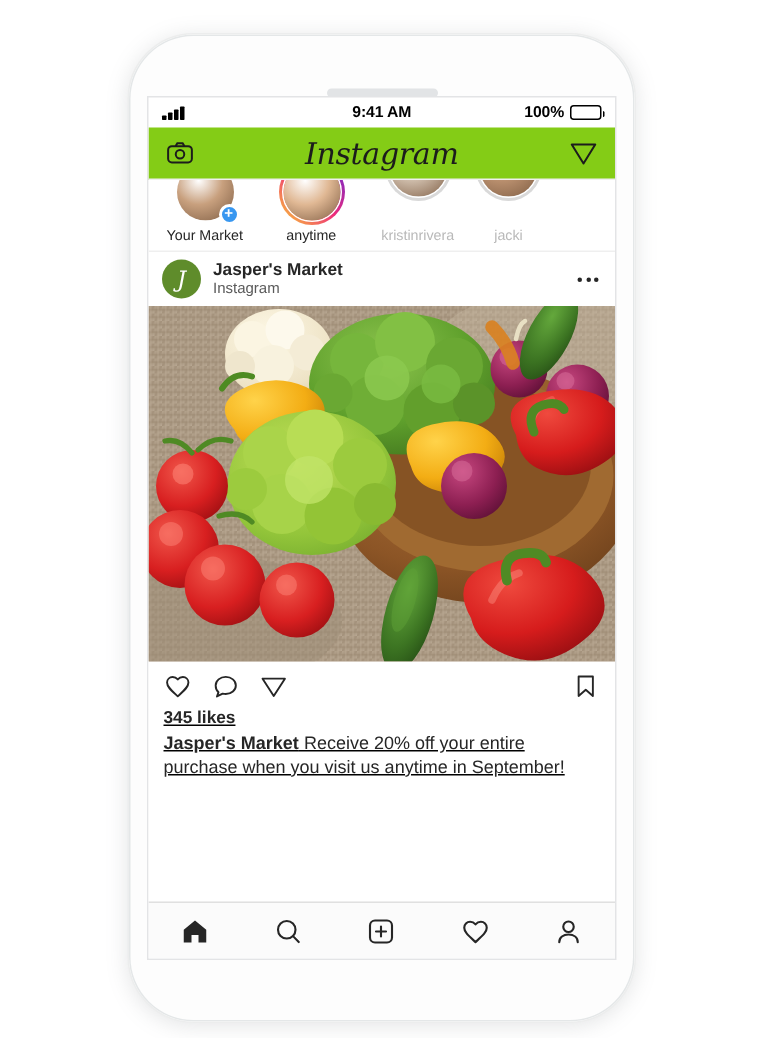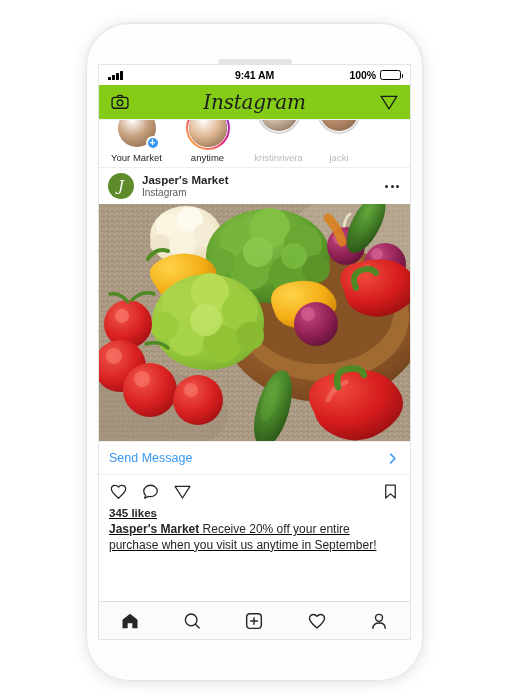--- a/index.html
+++ b/index.html
@@ -520,28 +520,20 @@
             <ellipse cx="175" cy="205" rx="16" ry="40" transform="rotate(16 175 205)" fill="url(#cuke)"></ellipse>
             <ellipse cx="172" cy="196" rx="7" ry="22" transform="rotate(16 172 196)" fill="#5e9f36" opacity="0.5"></ellipse>
           </g>
 
           <path d="M230 14 q10 10 14 24" stroke="#d9811f" stroke-width="9" fill="none" stroke-linecap="round" opacity="0.9"></path>
 
           <rect width="313" height="237" fill="none"></rect>
         </svg>
       </div>
 
-      <div class="cta">
-        <span class="cta-label">Send Message</span>
-        <span class="chev">
-          <svg viewBox="0 0 24 24" width="15" height="15" fill="none" stroke="#3897f0" stroke-width="2.4" stroke-linecap="round" stroke-linejoin="round">
-              <path d="M9 5l7 7-7 7"></path>
-            </svg>
-        </span>
-      </div>
 
       <div class="actions">
         <div class="act-left">
           <span class="act">
             <svg viewBox="0 0 24 24" width="19" height="19" fill="none" stroke="#262626" stroke-width="1.6" stroke-linejoin="round">
               <path d="M12 20.5l-1.3-1.2C5.9 15 3 12.3 3 8.9 3 6.2 5.1 4.2 7.7 4.2c1.6 0 3.2.8 4.3 2.1 1.1-1.3 2.7-2.1 4.3-2.1 2.6 0 4.7 2 4.7 4.7 0 3.4-2.9 6.1-7.7 10.4z"></path>
             </svg>
           </span>
           <span class="act">
             <svg viewBox="0 0 24 24" width="19" height="19" fill="none" stroke="#262626" stroke-width="1.6" stroke-linejoin="round">

